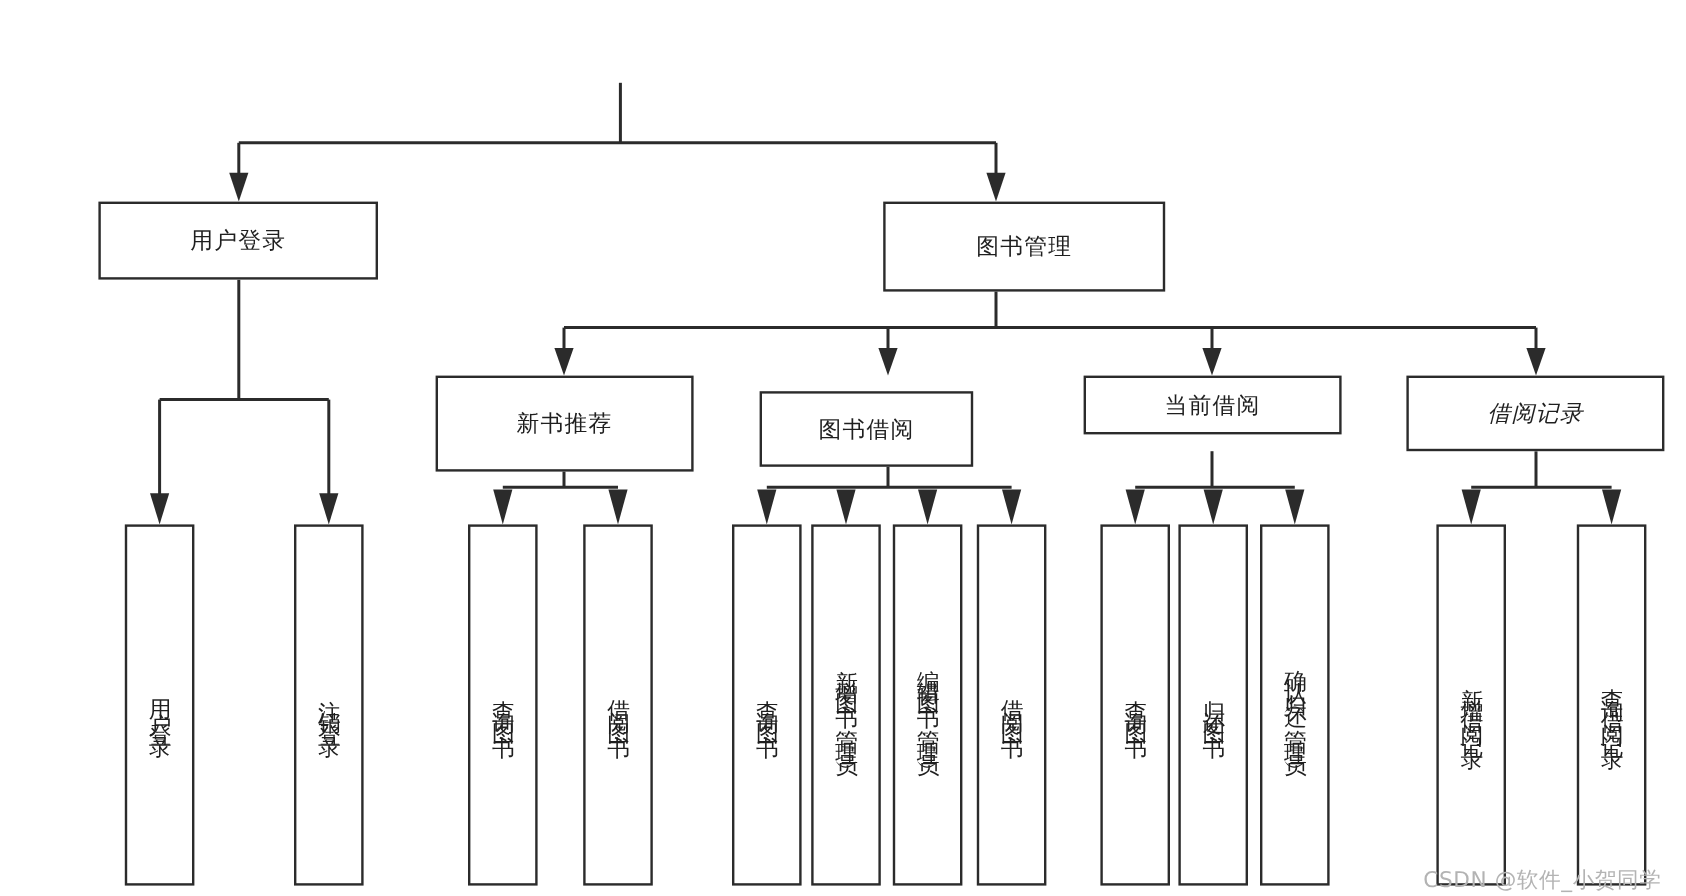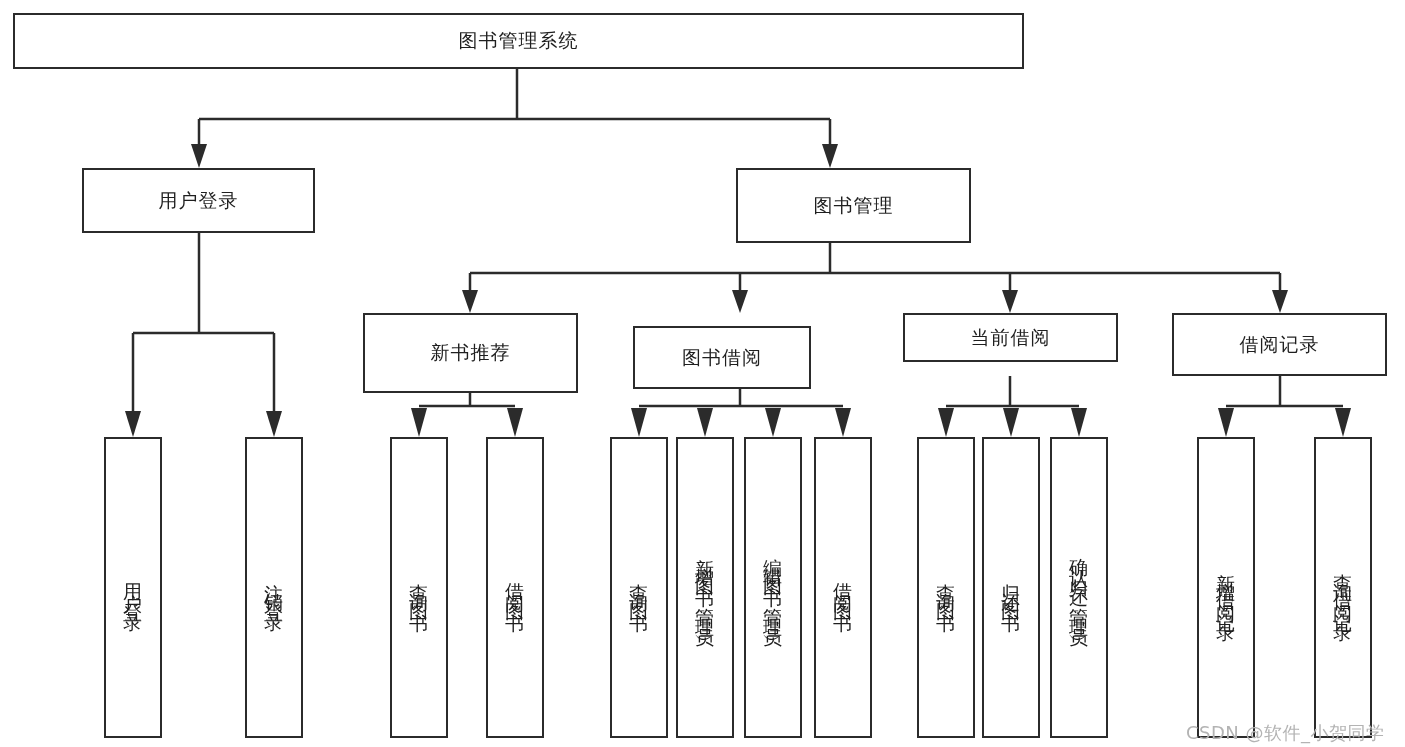--- a/index.html
+++ b/index.html
@@ -127,41 +127,38 @@
     </g>
 
     <g>
       <path class="line" d="M1280 376 V406"></path>
       <path class="line" d="M1226 406 H1343"></path>
       <path class="arrow" d="M1218 408 L1234 408 L1226 437 Z"></path>
       <path class="arrow" d="M1335 408 L1351 408 L1343 437 Z"></path>
     </g>
   </svg>
 
-  <div class="box" style="left:13px; top:13px; width:1011px; height:56px;">
-    <span class="hlabel">图书管理系统</span>
-  </div>
 
   <div class="box" style="left:82px; top:168px; width:233px; height:65px;">
     <span class="hlabel">用户登录</span>
   </div>
   <div class="box" style="left:736px; top:168px; width:235px; height:75px;">
     <span class="hlabel">图书管理</span>
   </div>
 
   <div class="box" style="left:363px; top:313px; width:215px; height:80px;">
     <span class="hlabel">新书推荐</span>
   </div>
   <div class="box" style="left:633px; top:326px; width:178px; height:63px;">
     <span class="hlabel">图书借阅</span>
   </div>
   <div class="box" style="left:903px; top:313px; width:215px; height:49px;">
     <span class="hlabel">当前借阅</span>
   </div>
-  <div class="box" style="left:1172px; top:313px; width:215px; height:63px;">
+  <div class="box" style="left:1172px; top:313px; width:215px; height:63px;font-style:italic;">
     <span class="hlabel">借阅记录</span>
   </div>
 
   <div class="box leaf" style="left:104px; top:437px; width:58px; height:301px;">
     <span class="vlabel">用户登录</span>
   </div>
   <div class="box leaf" style="left:245px; top:437px; width:58px; height:301px;">
     <span class="vlabel">注销登录</span>
   </div>
 

